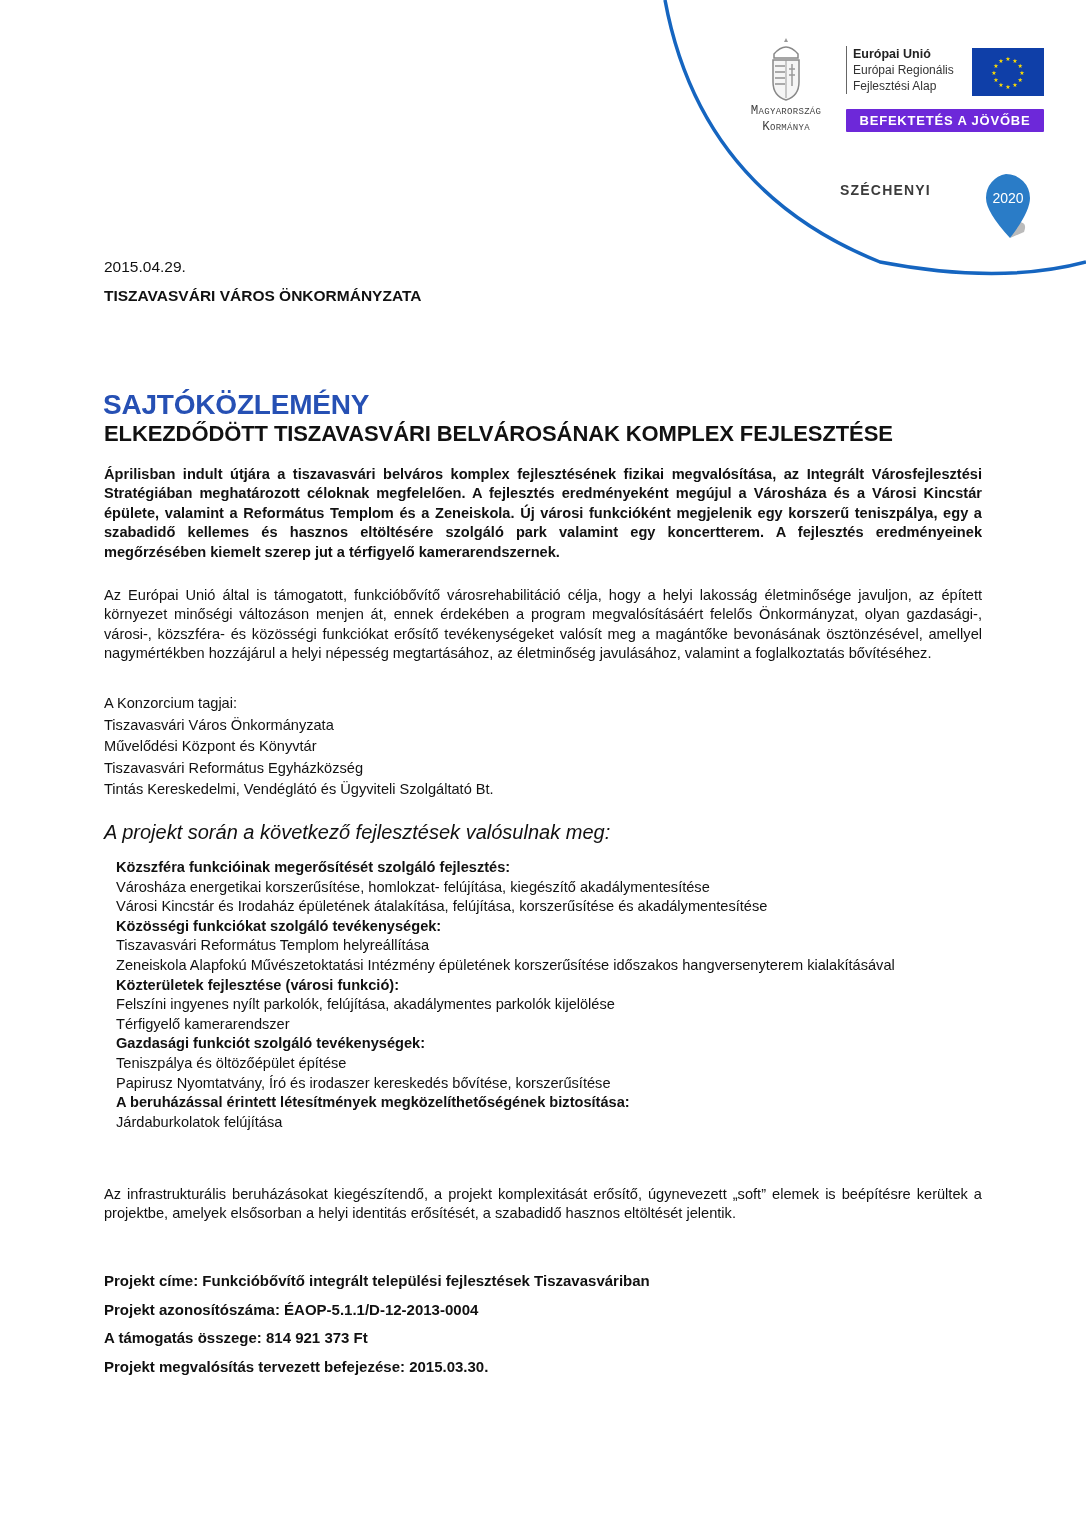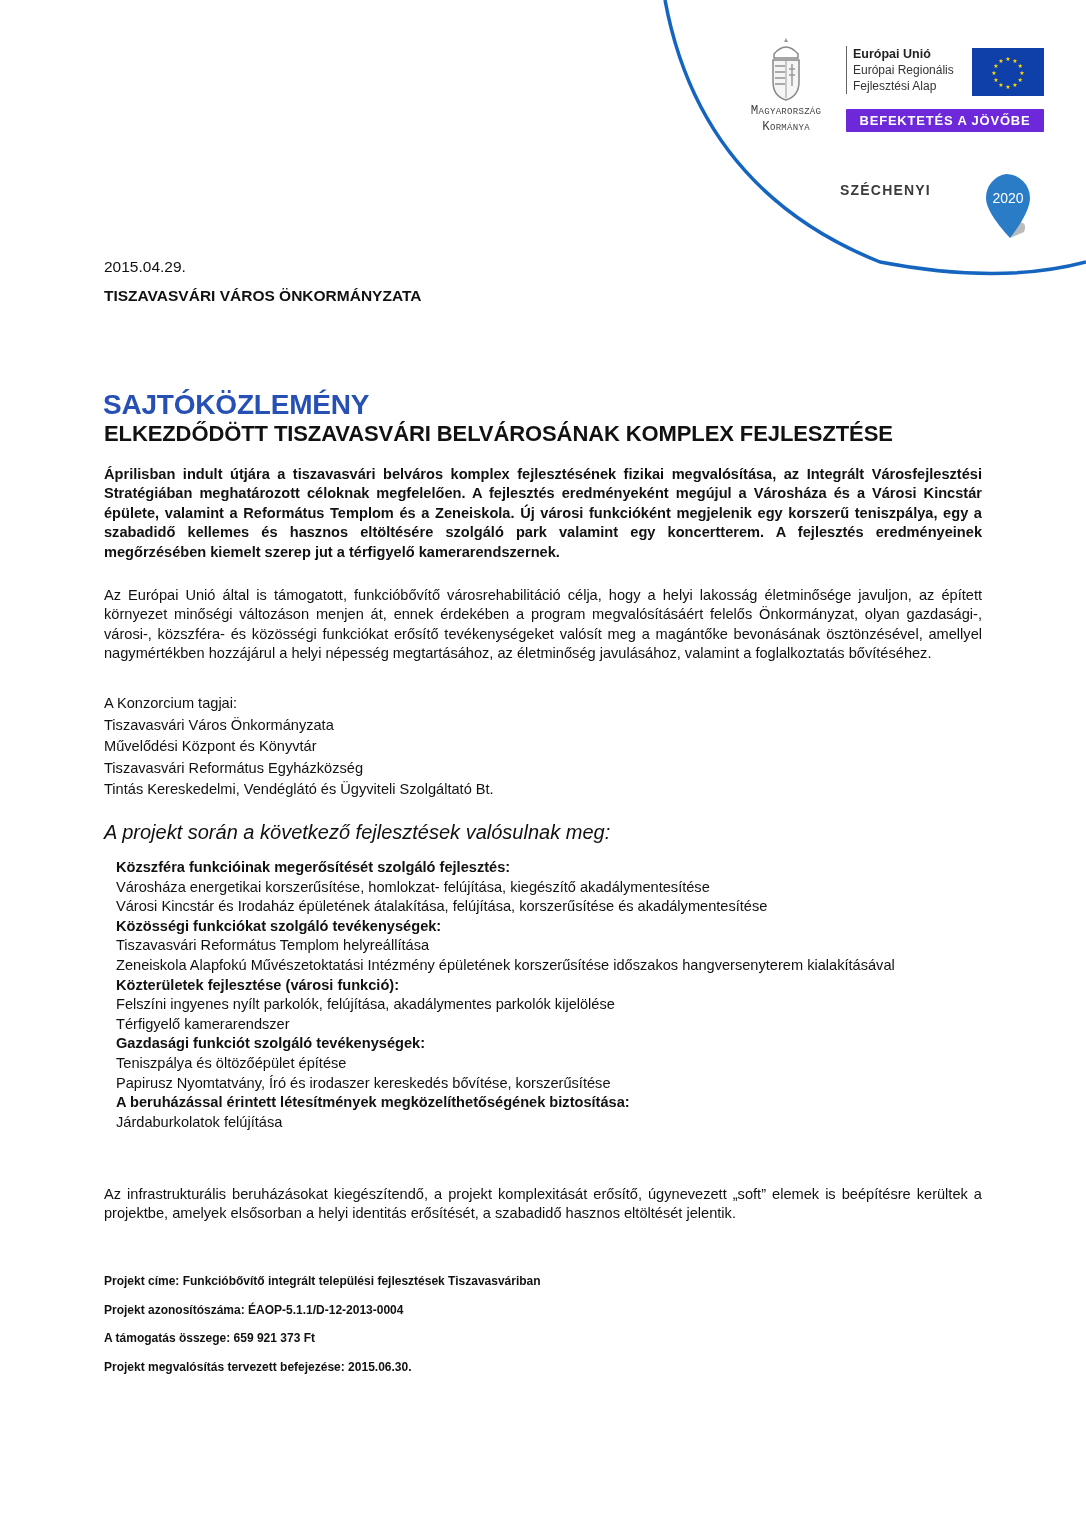--- a/index.html
+++ b/index.html
@@ -28,21 +28,21 @@
 
   .para { position: absolute; left: 104px; width: 878px; font-size: 14.6px; line-height: 19.4px; text-align: justify; }
   .p1 { top: 465px; font-weight: bold; }
   .p2 { top: 586px; }
   .list { position: absolute; left: 104px; font-size: 14.6px; line-height: 21.6px; }
   .consort { top: 693px; }
   .intro { position: absolute; left: 104px; top: 821px; font-size: 20px; font-style: italic; }
   .dev { position: absolute; left: 104px; top: 858px; font-size: 14.6px; line-height: 19.6px; margin-left: 12px; }
   .dev .h { font-weight: bold; }
   .p3 { top: 1185px; }
-  .facts { position: absolute; left: 104px; top: 1267px; font-size: 12px; font-weight: bold; line-height: 28.5px; }
+  .facts { position: absolute; left: 104px; top: 1267px; font-size: 15px; font-weight: bold; line-height: 28.5px; }
 </style>
 </head>
 <body>
 
 <svg class="arc" width="1086" height="300" viewBox="0 0 1086 300">
   <path d="M 665 0 Q 700 190 880 262 Q 1000 285 1086 262" fill="none" stroke="#1565c0" stroke-width="3.5"></path>
 </svg>
 
 <div class="gov-logo">
   <svg class="crest" width="34" height="66" viewBox="0 0 34 66">
@@ -127,15 +127,15 @@
   <div>Papirusz Nyomtatvány, Író és irodaszer kereskedés bővítése, korszerűsítése</div>
   <div class="h">A beruházással érintett létesítmények megközelíthetőségének biztosítása:</div>
   <div>Járdaburkolatok felújítása</div>
 </div>
 
 <div class="para p3">Az infrastrukturális beruházásokat kiegészítendő, a projekt komplexitását erősítő, úgynevezett „soft” elemek is beépítésre kerültek a projektbe, amelyek elsősorban a helyi identitás erősítését, a szabadidő hasznos eltöltését jelentik.</div>
 
 <div class="facts">
   <div>Projekt címe: Funkcióbővítő integrált települési fejlesztések Tiszavasváriban</div>
   <div>Projekt azonosítószáma: ÉAOP-5.1.1/D-12-2013-0004</div>
-  <div>A támogatás összege: 659 921 373 Ft</div>
-  <div>Projekt megvalósítás tervezett befejezése: 2015.06.30.</div>
+  <div>A támogatás összege: 814 921 373 Ft</div>
+  <div>Projekt megvalósítás tervezett befejezése: 2015.03.30.</div>
 </div>
 
 </body></html>

